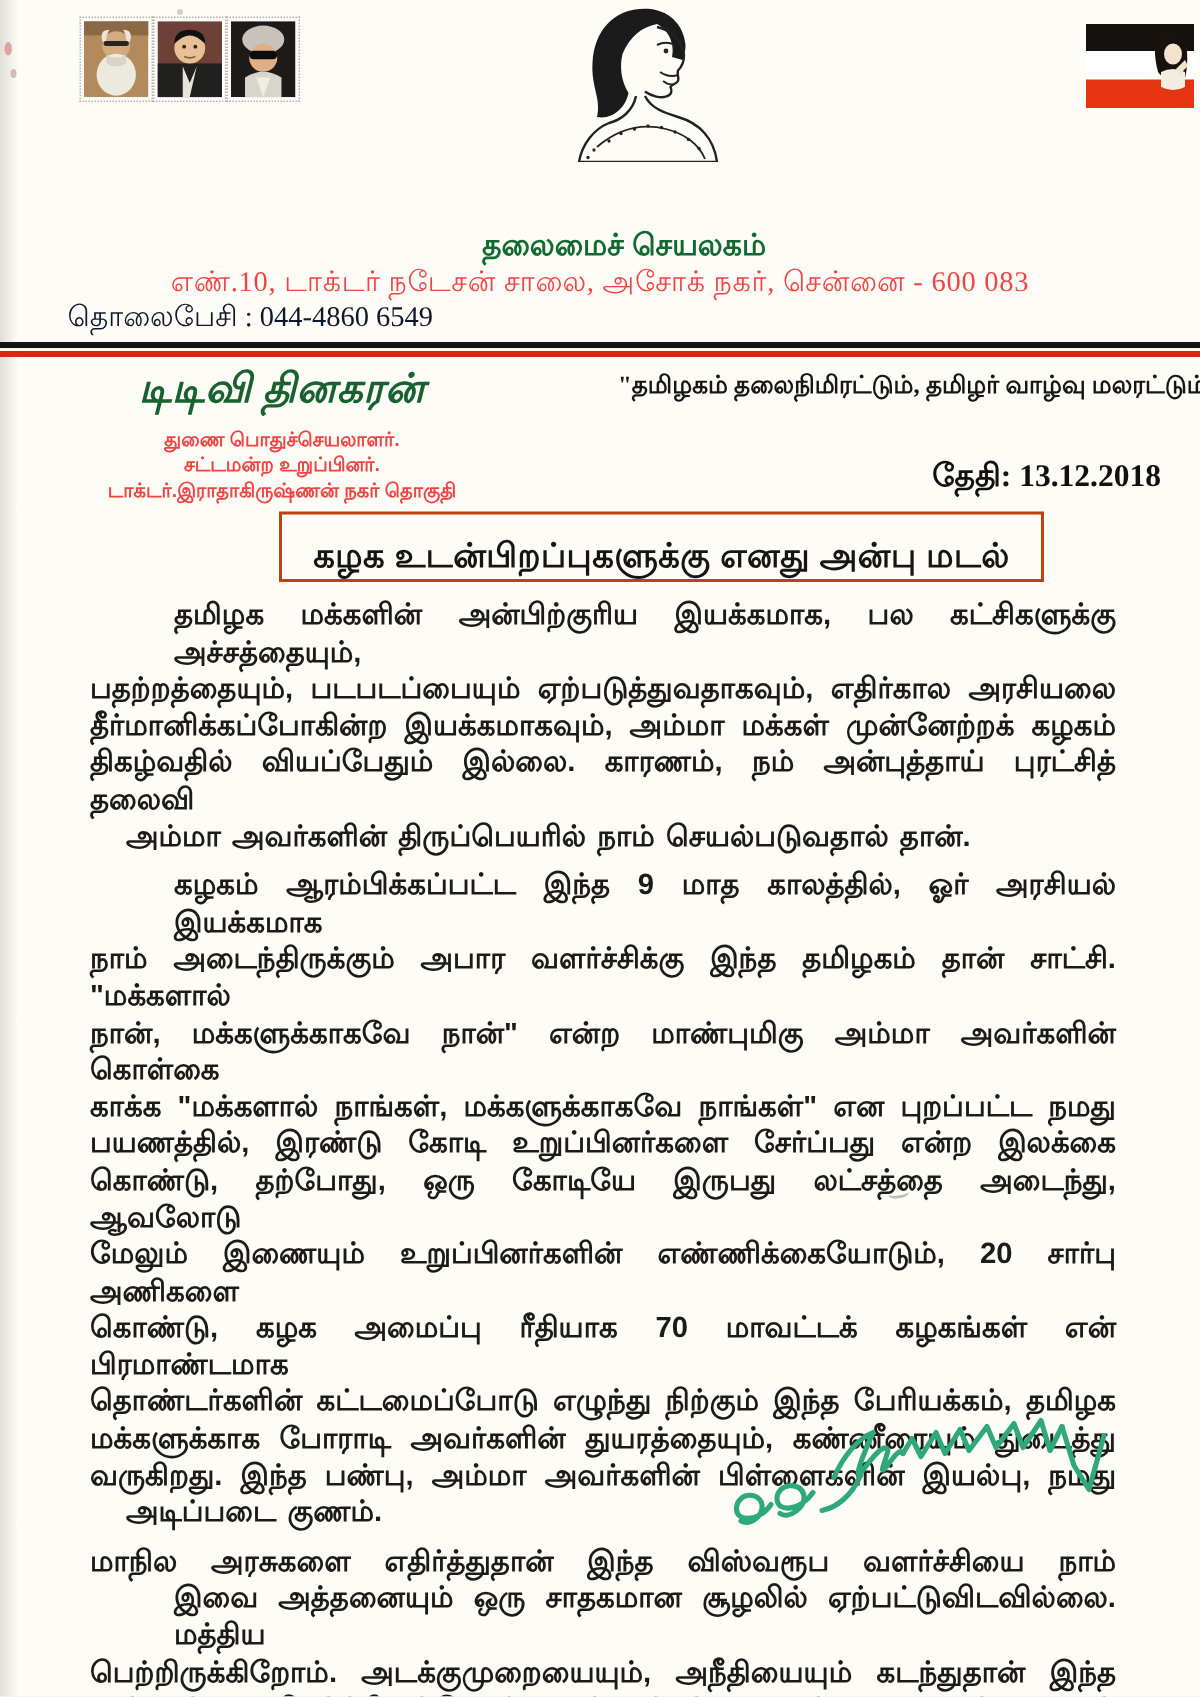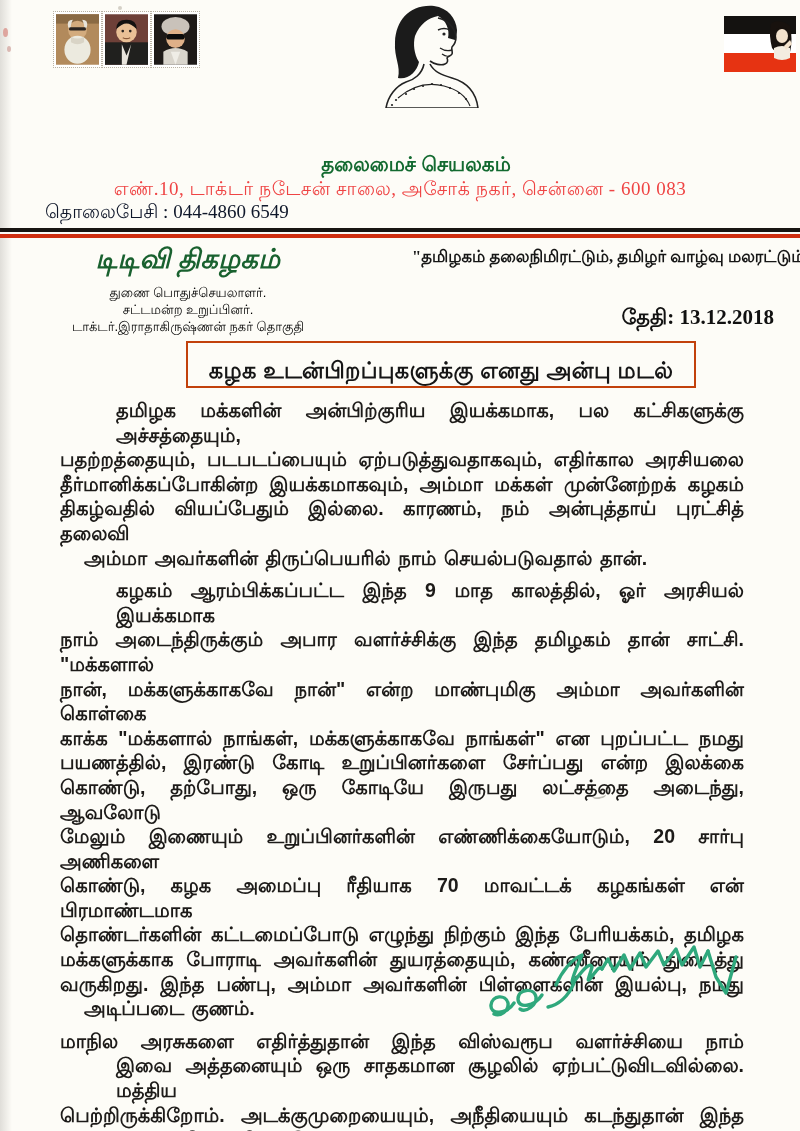--- a/index.html
+++ b/index.html
@@ -29,21 +29,21 @@
     font-family:"Liberation Serif",serif;font-size:19px;font-weight:500;color:#ef4444;letter-spacing:.5px;}
   .phone{position:absolute;left:0;top:201px;width:100%;text-align:left;
     font-family:"Liberation Serif",serif;font-size:19px;font-weight:500;color:#0f172a;padding-left:45px;}
   .rule{position:absolute;left:0;top:228px;width:100%;height:10px;
     background:linear-gradient(180deg,#181512 0 4px,#fbfaf6 4px 6px,#cf2e10 6px 10px);}
 
   
   .sender{position:absolute;left:48px;top:244px;width:280px;text-align:center;}
   .sender-name{font-family:"Liberation Serif",serif;font-style:italic;font-weight:bold;
     font-size:27px;color:#19612f;margin-bottom:6px;letter-spacing:.5px;}
-  .sender-title{font-size:13px;font-weight:400;color:#000000;line-height:17px;}
+  .sender-title{font-size:13px;font-weight:700;color:#ef4444;line-height:17px;}
   .motto{position:absolute;left:412px;top:247px;width:420px;white-space:nowrap;
     font-family:"Liberation Serif",serif;font-weight:bold;font-size:16.5px;color:#161616;}
   .date-line{position:absolute;right:26px;top:305px;
     font-family:"Liberation Serif",serif;font-weight:600;font-size:21px;color:#111;}
 
   .subject-box{position:absolute;left:186px;top:341px;width:510px;height:47px;
     border:2px solid #c2410c;box-sizing:border-box;display:flex;align-items:flex-end;justify-content:center;}
   .subject-box span{font-size:22.5px;font-weight:bold;color:#151515;letter-spacing:.3px;}
 
   
@@ -145,21 +145,21 @@
       </g>
     </svg>
   </div>
 
   <div class="office">தலைமைச் செயலகம்</div>
   <div class="address">எண்.10, டாக்டர் நடேசன் சாலை, அசோக் நகர், சென்னை - 600 083</div>
   <div class="phone">தொலைபேசி : 044-4860 6549</div>
   <div class="rule"></div>
 
   <div class="sender">
-    <div class="sender-name">டிடிவி திகழகம்</div>
+    <div class="sender-name">டிடிவி தினகரன்</div>
     <div class="sender-title">துணை பொதுச்செயலாளர்.</div>
     <div class="sender-title">சட்டமன்ற உறுப்பினர்.</div>
     <div class="sender-title">டாக்டர்.இராதாகிருஷ்ணன் நகர் தொகுதி</div>
   </div>
 
   <div class="motto">"தமிழகம் தலைநிமிரட்டும், தமிழர் வாழ்வு மலரட்டும்"</div>
   <div class="date-line">தேதி: 13.12.2018</div>
 
   <div class="subject-box">
     <span>கழக உடன்பிறப்புகளுக்கு எனது அன்பு மடல்</span>

